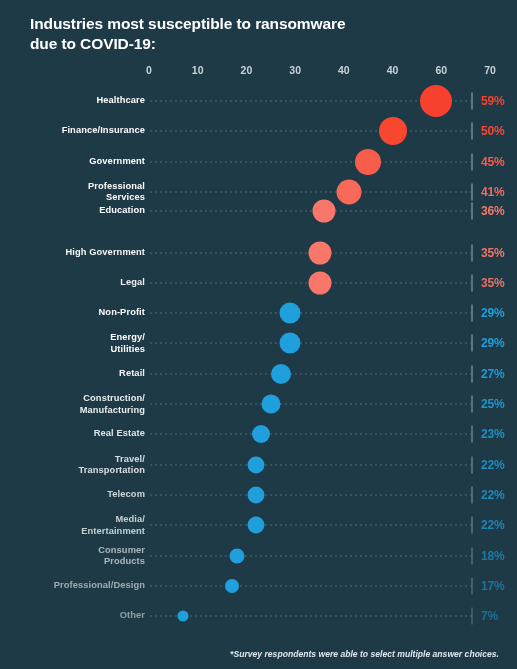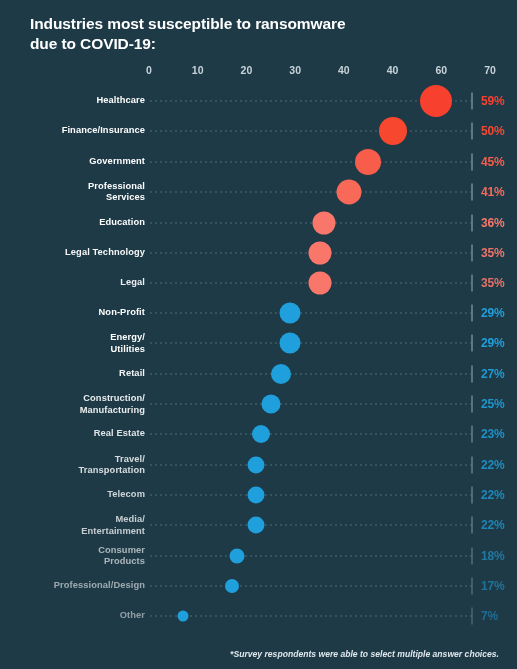--- a/index.html
+++ b/index.html
@@ -139,29 +139,29 @@
         <div class="value" style="color: rgb(248, 92, 75); opacity: 1;">45%</div>
       </div>
       <div class="row" style="top: 90.9px;">
         <div class="row-label" style="opacity: 1;">Professional
 Services</div>
         <div class="guide"></div>
         <div class="vtick" style="opacity: 1;"></div>
         <div class="dot" style="width: 25px; height: 25px; left: 348.729px; background: rgb(248, 105, 88);"></div>
         <div class="value" style="color: rgb(248, 105, 88); opacity: 1;">41%</div>
       </div>
-      <div class="row" style="top: 122px;">
+      <div class="row" style="top: 110px;">
         <div class="row-label" style="opacity: 1;">Education</div>
         <div class="guide"></div>
         <div class="vtick" style="opacity: 1;"></div>
         <div class="dot" style="width: 23px; height: 23px; left: 324.371px; background: rgb(248, 119, 106);"></div>
         <div class="value" style="color: rgb(248, 119, 106); opacity: 1;">36%</div>
       </div>
       <div class="row" style="top: 151.5px;">
-        <div class="row-label" style="opacity: 0.96;">Legal Technology</div>
+        <div class="row-label" style="opacity: 0.96;">High Government</div>
         <div class="guide"></div>
         <div class="vtick" style="opacity: 0.96;"></div>
         <div class="dot" style="width: 23px; height: 23px; left: 319.5px; background: rgb(248, 119, 106);"></div>
         <div class="value" style="color: rgb(248, 119, 106); opacity: 0.96;">35%</div>
       </div>
       <div class="row" style="top: 181.8px;">
         <div class="row-label" style="opacity: 0.92;">Legal</div>
         <div class="guide"></div>
         <div class="vtick" style="opacity: 0.92;"></div>
         <div class="dot" style="width: 23px; height: 23px; left: 319.5px; background: rgb(248, 119, 106);"></div>

